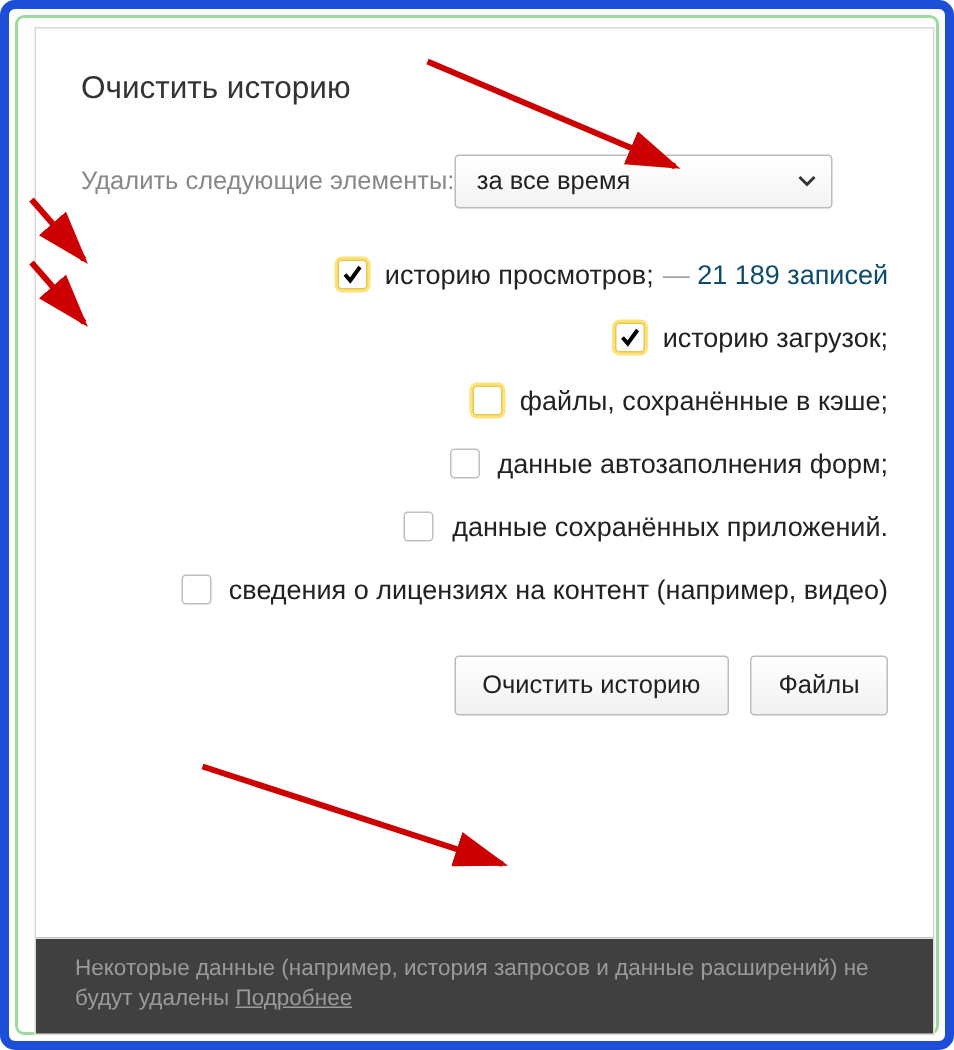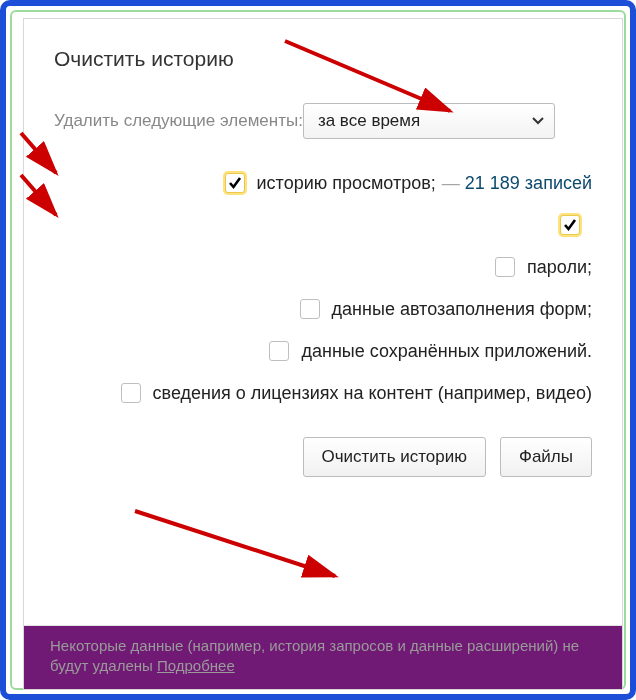--- a/index.html
+++ b/index.html
@@ -103,21 +103,21 @@
     font-size: 17px;
     color: #222;
     display: flex; align-items: center;
     cursor: pointer;
   }
   .footer {
     position: absolute;
     left: 0; right: 0; bottom: 0;
     height: 64px;
     border-top: 1px solid #e3e3e3;
-    background: #701a75;
+    background: #404040;
     padding: 10px 26px;
     font-size: 15px;
     color: #9a9a9a;
     line-height: 1.35;
   }
   .footer .lnk {
     text-decoration: underline;
     cursor: pointer;
   }
   
@@ -159,30 +159,31 @@
           <span class="opt-label">историю просмотров;</span>
           <span class="opt-count">21 189 записей</span>
         </div>
 
         <div class="opt">
           <span class="chk on hl">
             <svg width="14" height="14" viewBox="0 0 14 14">
                 <path d="M2 7 L5.5 11 L12 2" fill="none" stroke="#000" stroke-width="2.6"></path>
               </svg>
           </span>
-        </div>
-
-
-
-        <div class="opt">
-          <span class="chk">
-            
-          </span>
-          <span class="opt-label">пароли;</span>
-        </div>
+          <span class="opt-label">историю загрузок;</span>
+        </div>
+
+
+        <div class="opt">
+          <span class="chk hl">
+            
+          </span>
+          <span class="opt-label">файлы, сохранённые в кэше;</span>
+        </div>
+
 
         <div class="opt">
           <span class="chk">
             
           </span>
           <span class="opt-label">данные автозаполнения форм;</span>
         </div>
 
         <div class="opt">
           <span class="chk">

